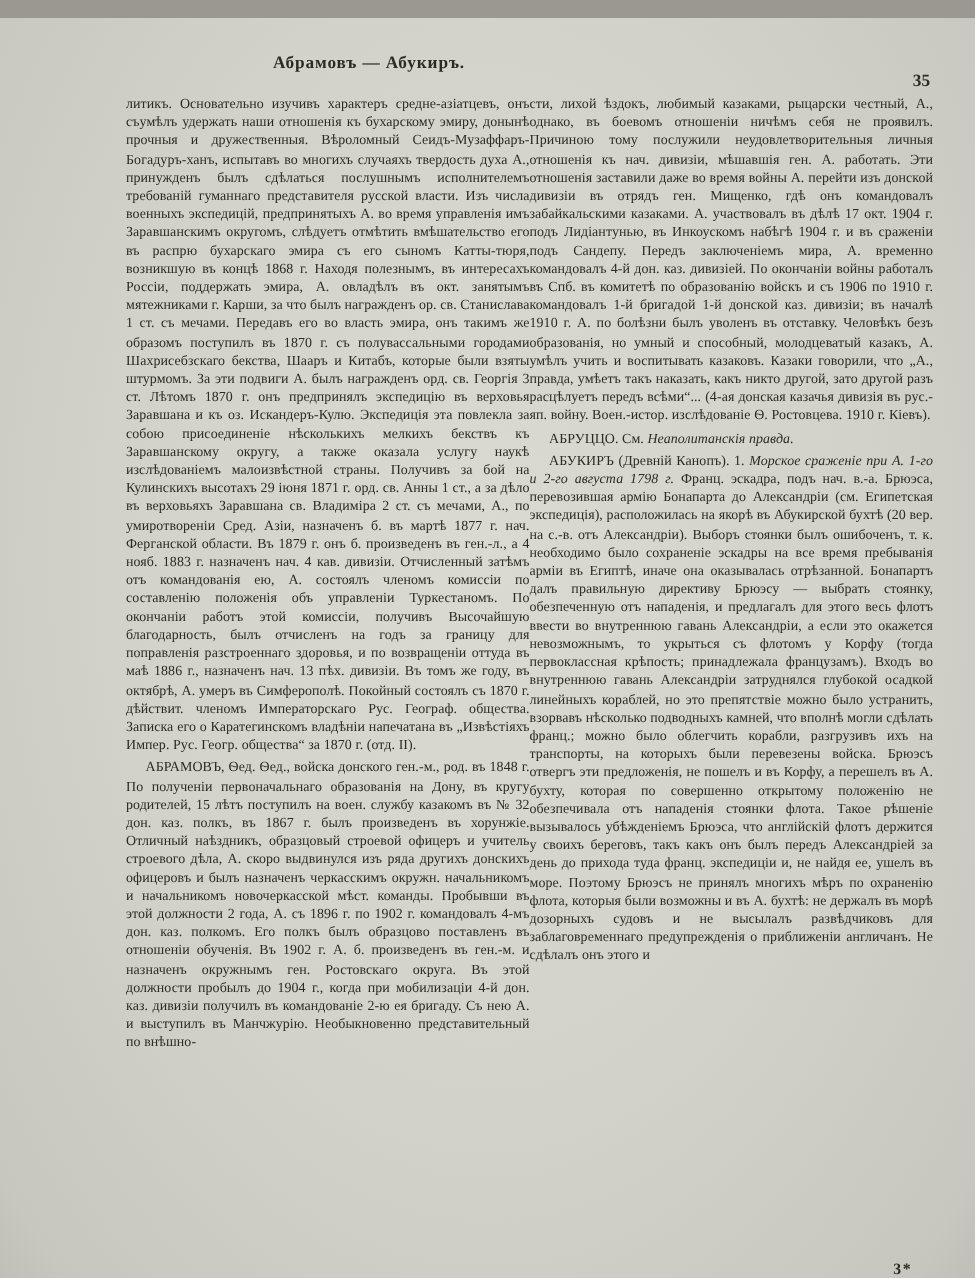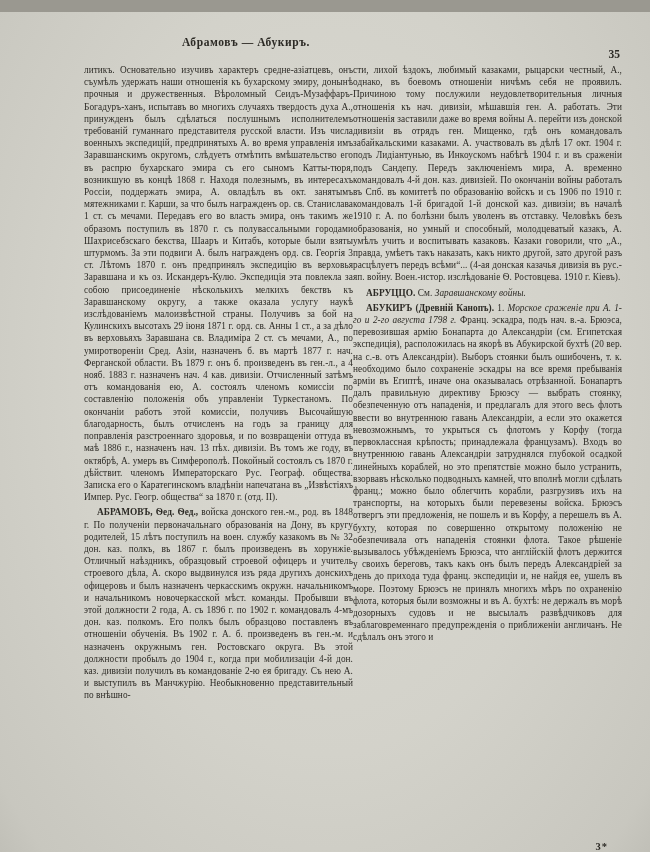--- a/index.html
+++ b/index.html
@@ -43,21 +43,21 @@
     min-width: 0;
     text-align: justify;
     font-size: 9.3px;
     line-height: 12.2px;
     letter-spacing: 0.05px;
     overflow: hidden;
   }
   .column p { margin: 0; }
   .column p.ind { text-indent: 13px; }
   .column p.entry { margin-top: 3px; }
-  .seg-bold { font-weight: bold; }
+  .seg-bold { font-weight: normal; }
   .seg-italic { font-style: italic; }
   .signature {
     position: absolute;
     bottom: 12px;
     right: 42px;
     font-size: 10.5px;
     font-weight: bold;
     letter-spacing: 1px;
   }
 </style>
@@ -70,19 +70,19 @@
     <span class="page-number">35</span>
   </div>
 
   <div class="text-block">
     <div class="column">
         <p class=""><span class="seg-plain">литикъ. Основательно изучивъ характеръ средне-азіатцевъ, онъ съумѣлъ удержать наши отношенія къ бухарскому эмиру, донынѣ прочныя и дружественныя. Вѣроломный Сеидъ-Музаффаръ-Богадуръ-ханъ, испытавъ во многихъ случаяхъ твердость духа А., принужденъ былъ сдѣлаться послушнымъ исполнителемъ требованій гуманнаго представителя русской власти. Изъ числа военныхъ экспедицій, предпринятыхъ А. во время управленія имъ Заравшанскимъ округомъ, слѣдуетъ отмѣтить вмѣшательство его въ распрю бухарскаго эмира съ его сыномъ Катты-тюря, возникшую въ концѣ 1868 г. Находя полезнымъ, въ интересахъ Россіи, поддержать эмира, А. овладѣлъ въ окт. занятымъ мятежниками г. Карши, за что былъ награжденъ ор. св. Станислава 1 ст. съ мечами. Передавъ его во власть эмира, онъ такимъ же образомъ поступилъ въ 1870 г. съ полувассальными городами Шахрисебзскаго бекства, Шааръ и Китабъ, которые были взяты штурмомъ. За эти подвиги А. былъ награжденъ орд. св. Георгія 3 ст. Лѣтомъ 1870 г. онъ предпринялъ экспедицію въ верховья Заравшана и къ оз. Искандеръ-Кулю. Экспедиція эта повлекла за собою присоединеніе нѣсколькихъ мелкихъ бекствъ къ Заравшанскому округу, а также оказала услугу наукѣ изслѣдованіемъ малоизвѣстной страны. Получивъ за бой на Кулинскихъ высотахъ 29 іюня 1871 г. орд. св. Анны 1 ст., а за дѣло въ верховьяхъ Заравшана св. Владиміра 2 ст. съ мечами, А., по умиротвореніи Сред. Азіи, назначенъ б. въ мартѣ 1877 г. нач. Ферганской области. Въ 1879 г. онъ б. произведенъ въ ген.-л., а 4 нояб. 1883 г. назначенъ нач. 4 кав. дивизіи. Отчисленный затѣмъ отъ командованія ею, А. состоялъ членомъ комиссіи по составленію положенія объ управленіи Туркестаномъ. По окончаніи работъ этой комиссіи, получивъ Высочайшую благодарность, былъ отчисленъ на годъ за границу для поправленія разстроеннаго здоровья, и по возвращеніи оттуда въ маѣ 1886 г., назначенъ нач. 13 пѣх. дивизіи. Въ томъ же году, въ октябрѣ, А. умеръ въ Симферополѣ. Покойный состоялъ съ 1870 г. дѣйствит. членомъ Императорскаго Рус. Географ. общества. Записка его о Каратегинскомъ владѣніи напечатана въ „Извѣстіяхъ Импер. Рус. Геогр. общества“ за 1870 г. (отд. II).</span></p>
         <p class="ind entry"><span class="seg-bold">АБРАМОВЪ, Ѳед. Ѳед.,</span><span class="seg-plain"> войска донского ген.-м., род. въ 1848 г. По полученіи первоначальнаго образованія на Дону, въ кругу родителей, 15 лѣтъ поступилъ на воен. службу казакомъ въ № 32 дон. каз. полкъ, въ 1867 г. былъ произведенъ въ хорунжіе. Отличный наѣздникъ, образцовый строевой офицеръ и учитель строевого дѣла, А. скоро выдвинулся изъ ряда другихъ донскихъ офицеровъ и былъ назначенъ черкасскимъ окружн. начальникомъ и начальникомъ новочеркасской мѣст. команды. Пробывши въ этой должности 2 года, А. съ 1896 г. по 1902 г. командовалъ 4-мъ дон. каз. полкомъ. Его полкъ былъ образцово поставленъ въ отношеніи обученія. Въ 1902 г. А. б. произведенъ въ ген.-м. и назначенъ окружнымъ ген. Ростовскаго округа. Въ этой должности пробылъ до 1904 г., когда при мобилизаціи 4-й дон. каз. дивизіи получилъ въ командованіе 2-ю ея бригаду. Съ нею А. и выступилъ въ Манчжурію. Необыкновенно представительный по внѣшно-</span></p>
       </div>
     <div class="column">
         <p class=""><span class="seg-plain">сти, лихой ѣздокъ, любимый казаками, рыцарски честный, А., однако, въ боевомъ отношеніи ничѣмъ себя не проявилъ. Причиною тому послужили неудовлетворительныя личныя отношенія къ нач. дивизіи, мѣшавшія ген. А. работать. Эти отношенія заставили даже во время войны А. перейти изъ донской дивизіи въ отрядъ ген. Мищенко, гдѣ онъ командовалъ забайкальскими казаками. А. участвовалъ въ дѣлѣ 17 окт. 1904 г. подъ Лидіантунью, въ Инкоускомъ набѣгѣ 1904 г. и въ сраженіи подъ Сандепу. Передъ заключеніемъ мира, А. временно командовалъ 4-й дон. каз. дивизіей. По окончаніи войны работалъ въ Спб. въ комитетѣ по образованію войскъ и съ 1906 по 1910 г. командовалъ 1-й бригадой 1-й донской каз. дивизіи; въ началѣ 1910 г. А. по болѣзни былъ уволенъ въ отставку. Человѣкъ безъ образованія, но умный и способный, молодцеватый казакъ, А. умѣлъ учить и воспитывать казаковъ. Казаки говорили, что „А., правда, умѣетъ такъ наказать, какъ никто другой, зато другой разъ расцѣлуетъ передъ всѣми“... (4-ая донская казачья дивизія въ рус.-яп. войну. Воен.-истор. изслѣдованіе Ѳ. Ростовцева. 1910 г. Кіевъ).</span></p>
-        <p class="ind entry"><span class="seg-bold">АБРУЦЦО.</span><span class="seg-plain"> См. </span><span class="seg-italic">Заравшанскому войны.</span></p>
+        <p class="ind entry"><span class="seg-bold">АБРУЦЦО.</span><span class="seg-plain"> См. </span><span class="seg-italic">Неаполитанскія правда.</span></p>
         <p class="ind entry"><span class="seg-bold">АБУКИРЪ (Древній Канопъ).</span><span class="seg-plain"> 1. </span><span class="seg-italic">Морское сраженіе при А. 1-го и 2-го августа 1798 г.</span><span class="seg-plain"> Франц. эскадра, подъ нач. в.-а. Брюэса, перевозившая армію Бонапарта до Александріи (см. Египетская экспедиція), расположилась на якорѣ въ Абукирской бухтѣ (20 вер. на с.-в. отъ Александріи). Выборъ стоянки былъ ошибоченъ, т. к. необходимо было сохраненіе эскадры на все время пребыванія арміи въ Египтѣ, иначе она оказывалась отрѣзанной. Бонапартъ далъ правильную директиву Брюэсу — выбрать стоянку, обезпеченную отъ нападенія, и предлагалъ для этого весь флотъ ввести во внутреннюю гавань Александріи, а если это окажется невозможнымъ, то укрыться съ флотомъ у Корфу (тогда первоклассная крѣпость; принадлежала французамъ). Входъ во внутреннюю гавань Александріи затруднялся глубокой осадкой линейныхъ кораблей, но это препятствіе можно было устранить, взорвавъ нѣсколько подводныхъ камней, что вполнѣ могли сдѣлать франц.; можно было облегчить корабли, разгрузивъ ихъ на транспорты, на которыхъ были перевезены войска. Брюэсъ отвергъ эти предложенія, не пошелъ и въ Корфу, а перешелъ въ А. бухту, которая по совершенно открытому положенію не обезпечивала отъ нападенія стоянки флота. Такое рѣшеніе вызывалось убѣжденіемъ Брюэса, что англійскій флотъ держится у своихъ береговъ, такъ какъ онъ былъ передъ Александріей за день до прихода туда франц. экспедиціи и, не найдя ее, ушелъ въ море. Поэтому Брюэсъ не принялъ многихъ мѣръ по охраненію флота, которыя были возможны и въ А. бухтѣ: не держалъ въ морѣ дозорныхъ судовъ и не высылалъ развѣдчиковъ для заблаговременнаго предупрежденія о приближеніи англичанъ. Не сдѣлалъ онъ этого и</span></p>
       </div>
   </div>
 
   <div class="signature">3*</div>
 </div>
 
 </body></html>

